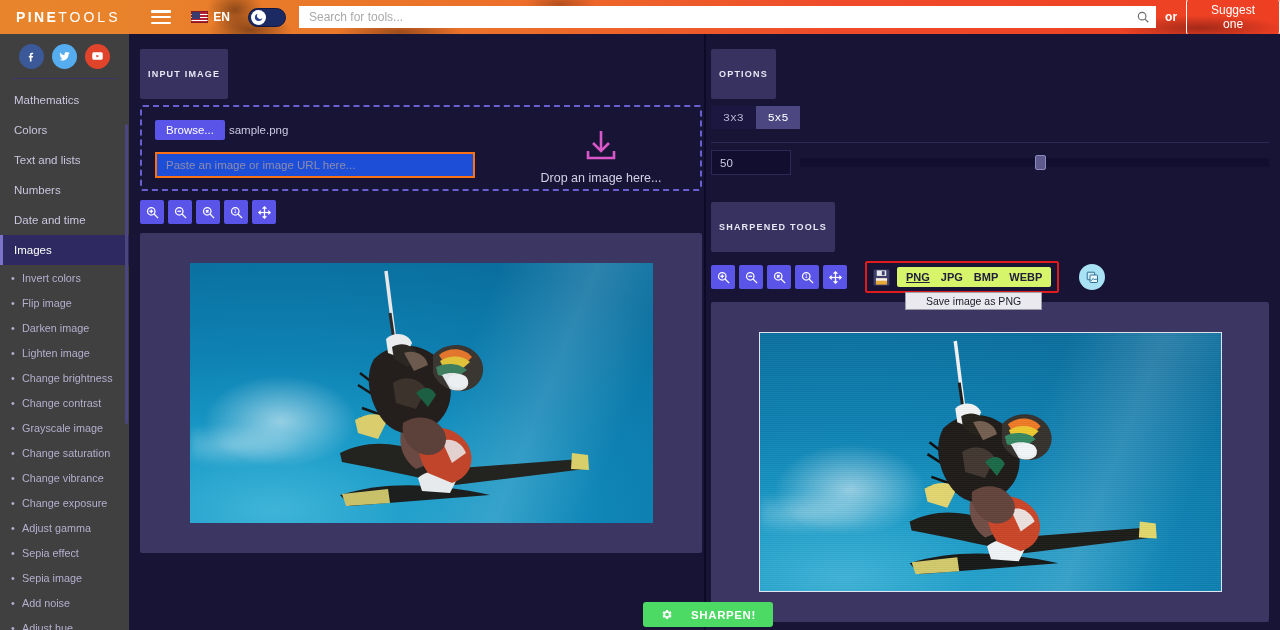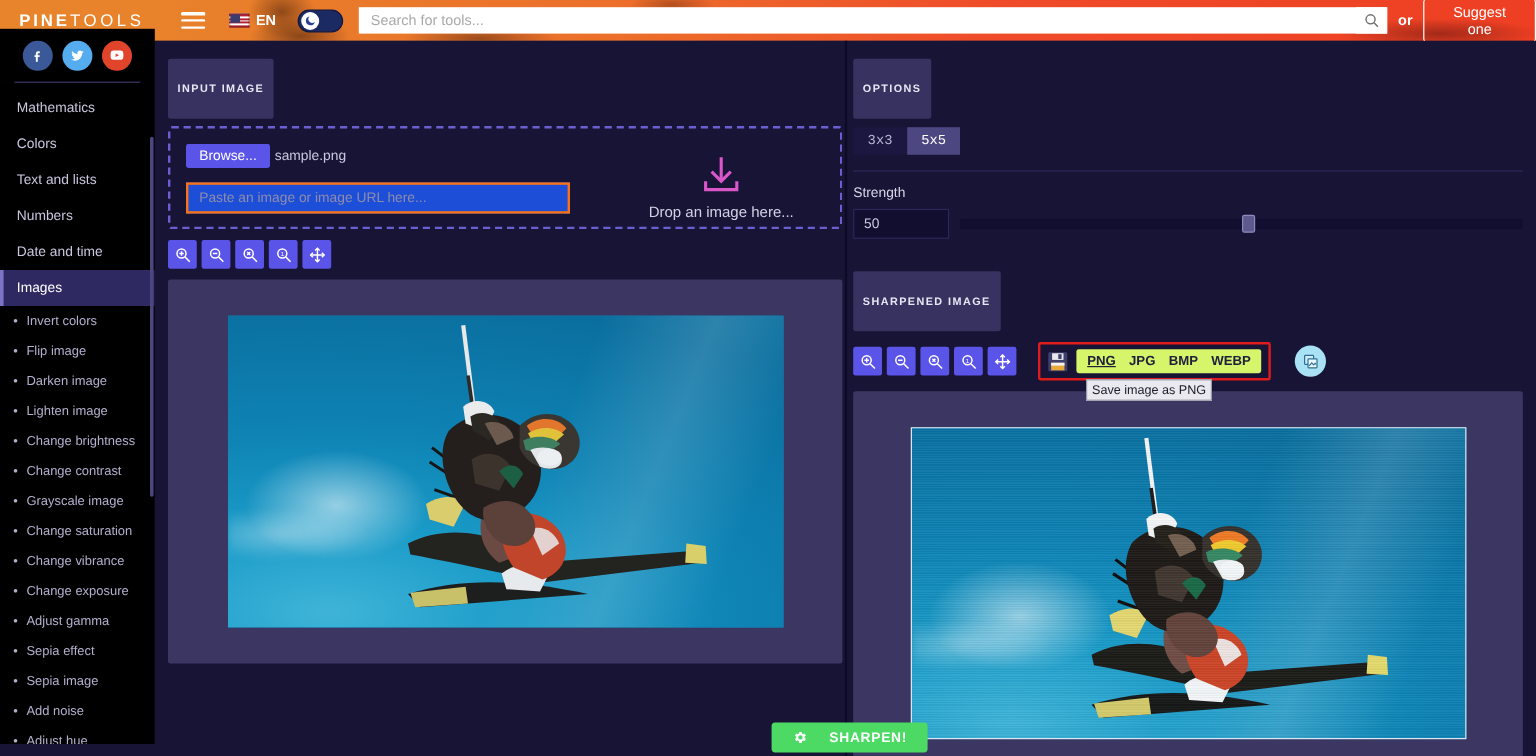--- a/index.html
+++ b/index.html
@@ -45,22 +45,22 @@
   .theme-knob svg { width: 10px; height: 10px; }
   .search-wrap { position: relative; z-index: 2; margin-left: 13px; width: 876px; height: 22px; background: #fff; display: flex; align-items: center; }
   .search-input { flex: 1; height: 100%; border: 0; outline: 0; background: transparent; padding: 0 10px; font-size: 12px; color: #333; font-family: "Liberation Sans", sans-serif; }
   .search-input::placeholder { color: #a9a9a9; }
   .search-btn { width: 26px; height: 100%; display: flex; align-items: center; justify-content: center; background: #fff; border: 0; cursor: pointer; }
   .or { position: relative; z-index:2; color: #fff; font-size: 12px; font-weight: bold; margin: 0 9px; }
   .suggest { position: relative; z-index:2; border: 1.5px solid #fff; border-radius: 4px; color: #fff; font-size: 12px; padding: 4px 13px; background: transparent; cursor: pointer; font-family: "Liberation Sans", sans-serif; }
 
   
   .sidebar {
-    position: absolute; top: 24px; left: 0; width: 129px; height: 596px;
-    background: #000000; overflow: hidden;
+    position: absolute; top: 34px; left: 0; width: 129px; height: 596px;
+    background: #404040; overflow: hidden;
   }
   .socials { display: flex; gap: 8px; justify-content: center; padding: 10px 0 9px; }
   .soc { width: 25px; height: 25px; border-radius: 50%; display: flex; align-items: center; justify-content: center; cursor: pointer; }
   .soc.fb { background: #3b5998; } .soc.tw { background: #55acee; } .soc.yt { background: #e0452c; }
   .soc svg { width: 13px; height: 13px; fill: #fff; }
   .sep { height: 1px; background: #3a3566; margin: 0 12px 6px; }
   .nav-item { padding: 9px 14px; font-size: 11.5px; color: #c9c6de; cursor: pointer; }
   .nav-item.active { background: #2e2960; color: #fff; border-left: 3px solid #7b74c9; padding-left: 11px; }
   .sub-item { padding: 6.5px 14px 6.5px 22px; font-size: 10.8px; color: #b3afcd; cursor: pointer; position: relative; }
   .sub-item::before { content: "•"; position: absolute; left: 11px; color: #b3afcd; }
@@ -119,21 +119,21 @@
   .slider { position: relative; flex: 1; height: 9px; background: #120e30; border-radius: 2px; }
   .slider-knob { position: absolute; top: -3px; left: 50%; width: 11px; height: 15px; background: #5f5a8e; border: 1px solid #8e89bb; border-radius: 2px; cursor: pointer; }
 
   
   .right-toolbar { display: flex; align-items: center; gap: 4px; margin-top: 9px; position: relative; }
   .save-box { position: relative; margin-left: 14px; border: 2px solid #e01b1b; border-radius: 2px; padding: 4px 6px 4px 5px; display: flex; align-items: center; gap: 6px; }
   .floppy { width: 19px; height: 19px; }
   .fmt { background: #d6f56b; border-radius: 2px; padding: 4px 9px; display: flex; gap: 11px; }
   .fmt a { font-size: 11px; color: #20203a; text-decoration: none; font-weight: bold; cursor: pointer; }
   .fmt a.cur { text-decoration: underline; }
-  .tooltip { position: absolute; left: 38px; top: 29px; background: #e9e9ef; border: 1px solid #9b9baa; color: #1c1c28; font-size: 10.5px; padding: 2px 4px; white-space: nowrap; z-index: 6; }
+  .tooltip { position: absolute; left: 38px; top: 29px; background: #e9e9ef; border: 1px solid #9b9baa; color: #1c1c28; font-size: 10.5px; padding: 2px 20px; white-space: nowrap; z-index: 6; }
   .copy-btn { margin-left: 16px; width: 26px; height: 26px; border-radius: 50%; background: #a9e2f5; display: flex; align-items: center; justify-content: center; cursor: pointer; }
   .copy-btn svg { width: 15px; height: 15px; }
 
   
   .sharpen-btn {
     position: absolute; left: 514px; top: 568px; width: 130px; height: 25px;
     background: #4cd964; border: 0; border-radius: 3px; color: #fff;
     font-size: 11.5px; font-weight: bold; letter-spacing: .6px; cursor: pointer;
     display: flex; align-items: center; justify-content: center; gap: 18px;
     font-family: "Liberation Sans", sans-serif;
@@ -340,30 +340,29 @@
     <div class="panel-right">
       <span class="tag">OPTIONS</span>
 
       <div class="seg">
         <button>3x3</button>
         <button class="sel">5x5</button>
       </div>
 
       <div class="hr"></div>
 
-      <div class="opt-label">Strength</div>
       <div class="slider-row">
         <input class="num-input" value="50" style="">
         <div class="slider">
           <div class="slider-knob" style="left: 50%;"></div>
         </div>
       </div>
 
       <div style="margin-top:27px">
-        <span class="tag">SHARPENED IMAGE</span>
+        <span class="tag">SHARPENED TOOLS</span>
 
         <div class="right-toolbar">
           <button class="zbtn">
               <svg viewBox="0 0 24 24" fill="none" stroke="#fff" stroke-width="2">
                 <circle cx="10" cy="10" r="6"></circle>
                 <line x1="14.5" y1="14.5" x2="21" y2="21"></line>
                 <line x1="7" y1="10" x2="13" y2="10"></line>
                 <line x1="10" y1="7" x2="10" y2="13"></line>
               </svg>
             </button>

